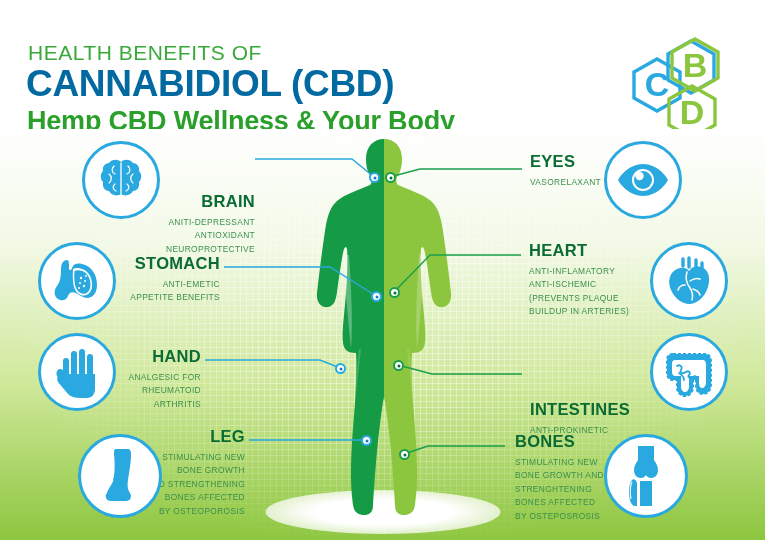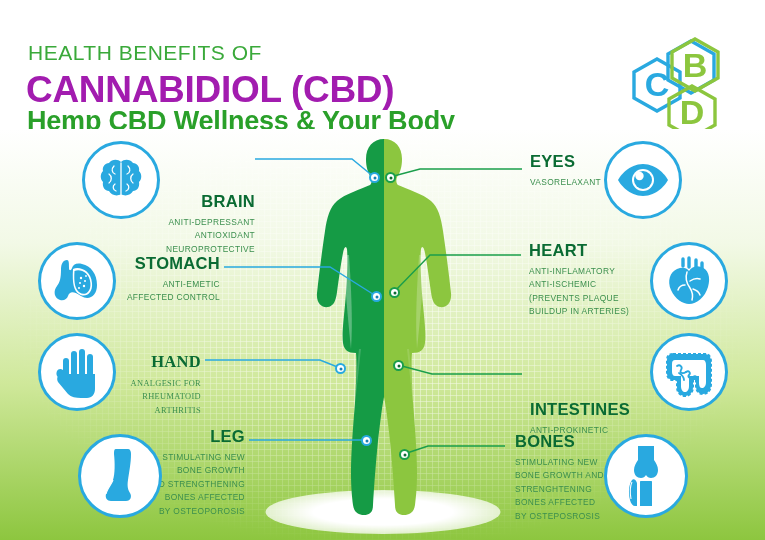--- a/index.html
+++ b/index.html
@@ -12,22 +12,22 @@
   }
   #root { position: relative; width: 765px; height: 540px; overflow: hidden; }
 
   
   .header { position: absolute; left: 0; top: 0; width: 765px; height: 122px; background: #ffffff; margin-top: 25px; }
   .hdr-kicker {
     position: absolute; left: 28px; top: 16px;
     font-size: 21px; letter-spacing: .5px; color: #3aa93a; font-weight: 400;
   }
   .hdr-title {
-    position: absolute; left: 26px; top: 44px;
-    font-size: 37px; font-weight: bold; color: #a21caf; letter-spacing: -.3px;
+    position: absolute; left: 26px; top: 38px;
+    font-size: 37px; font-weight: bold; color: #0369a1; letter-spacing: -.3px;
   }
   .hdr-sub {
     position: absolute; left: 27px; top: 81px;
     font-size: 27px; font-weight: bold; color: #2aa02a; letter-spacing: -.2px;
   }
   .hdr-rule-a { position: absolute; left: 0; top: 120px; width: 765px; height: 4px; background: #1f9a3f; }
   .hdr-rule-b { position: absolute; left: 0; top: 124px; width: 765px; height: 5px; background: #8cc63e; }
 
   
   .logo { position: absolute; right: 8px; top: 4px; width: 140px; height: 122px; }
@@ -256,35 +256,35 @@
       <h3>EYES</h3>
       <ul>
         <li>VASORELAXANT</li>
       </ul>
     </div>
 
     <div class="lbl right-al ctr-right" style="left:50px; top:126px; width:170px;">
       <h3>STOMACH</h3>
       <ul>
         <li>ANTI-EMETIC</li>
-        <li>AFFECTED CONTROL</li>
+        <li>APPETITE BENEFITS</li>
       </ul>
     </div>
 
     <div class="lbl left-al ctr-left" style="left:529px; top:113px; width:145px;">
       <h3>HEART</h3>
       <ul>
         <li>ANTI-INFLAMATORY</li>
         <li>ANTI-ISCHEMIC</li>
         <li>(PREVENTS PLAQUE</li>
         <li>BUILDUP IN ARTERIES)</li>
       </ul>
     </div>
 
-    <div class="lbl right-al ctr-right" style="left:45px; top:225px; width:156px;font-family:Liberation Serif, serif;">
+    <div class="lbl right-al ctr-right" style="left:45px; top:219px; width:156px;">
       <h3>HAND</h3>
       <ul>
         <li>ANALGESIC FOR</li>
         <li>RHEUMATOID</li>
         <li>ARTHRITIS</li>
       </ul>
     </div>
 
     <div class="lbl left-al ctr-left" style="left:530px; top:232px; width:150px;margin-top:40px;">
       <h3>INTESTINES</h3>

